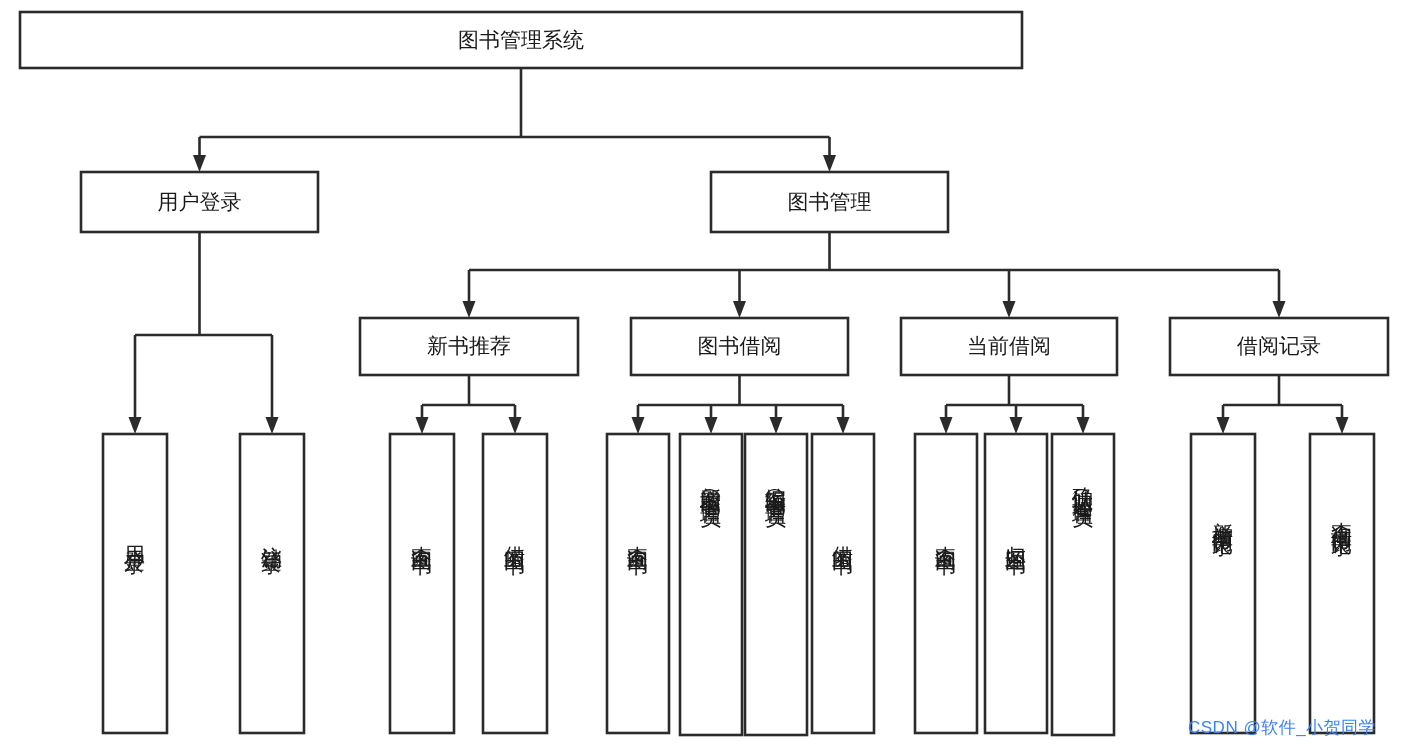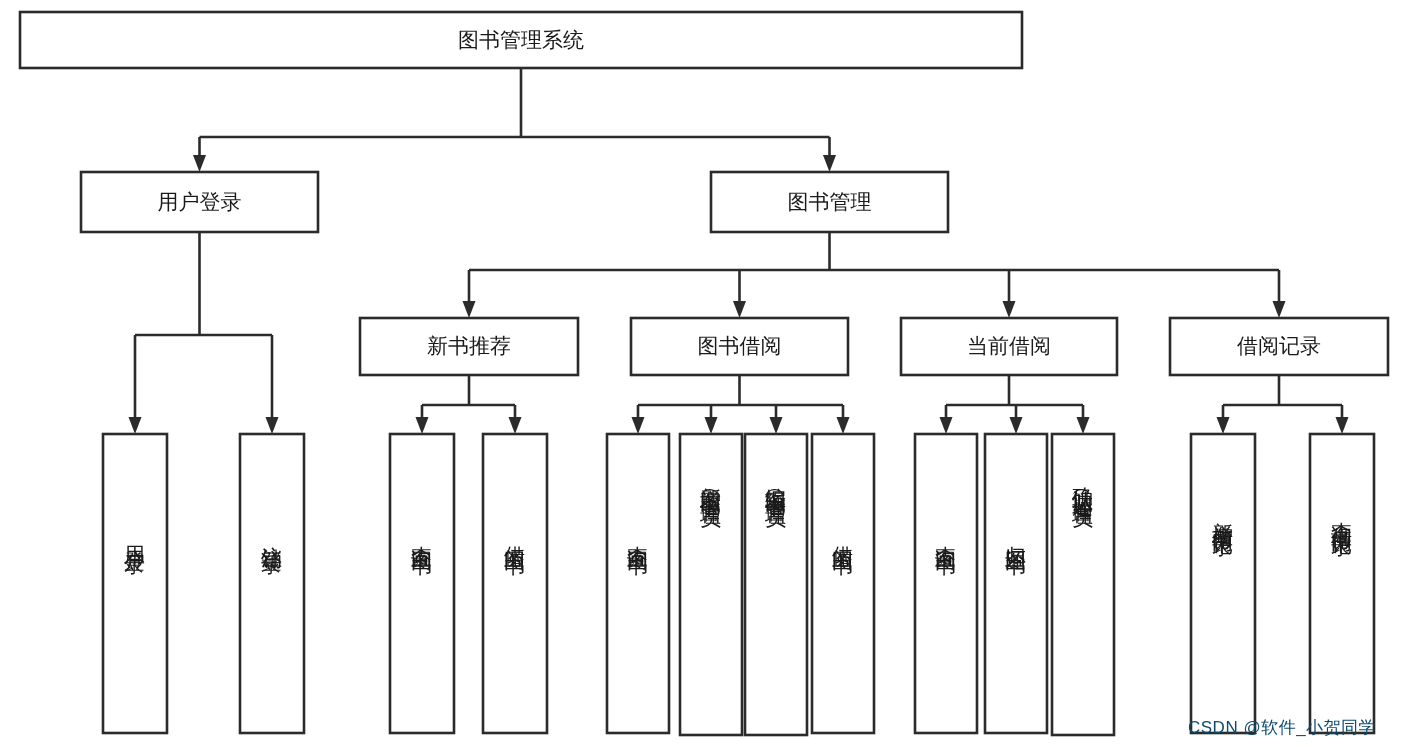--- a/index.html
+++ b/index.html
@@ -68,21 +68,21 @@
     letter-spacing: 3px;
     color: #1a1a1a;
     white-space: nowrap;
   }
   .watermark {
     position: absolute;
     left: 1188px;
     top: 716px;
     font-family: "Liberation Sans", "DejaVu Sans", sans-serif;
     font-size: 17px;
-    color: #0c4a6e;
+    color: #3b82f6;
     white-space: nowrap;
     letter-spacing: 0.5px;
     text-align: right;
   }
 </style>
 </head>
 <body>
 
 <div id="diagram-root">
   <svg class="flow-canvas" viewBox="0 0 1405 747">

